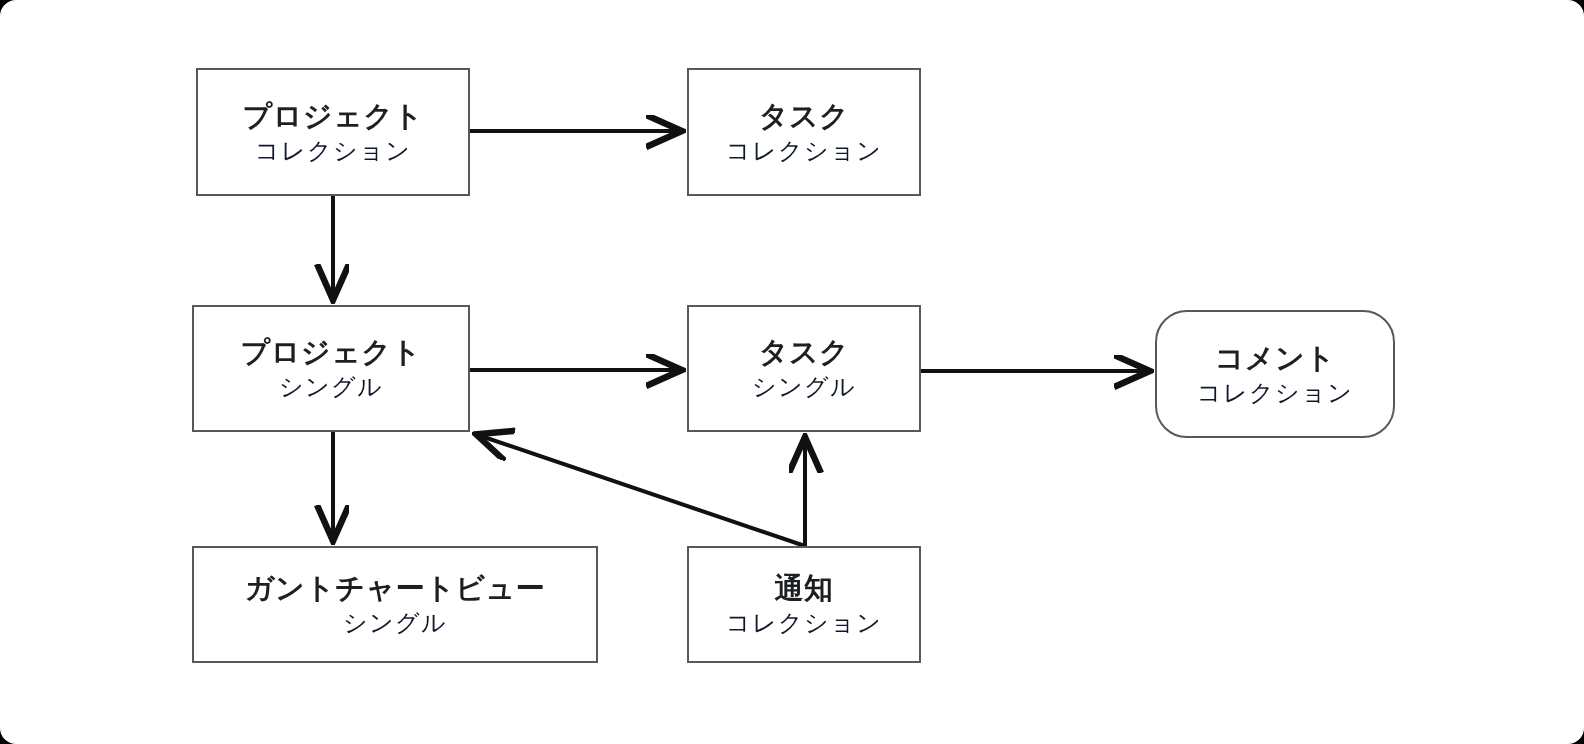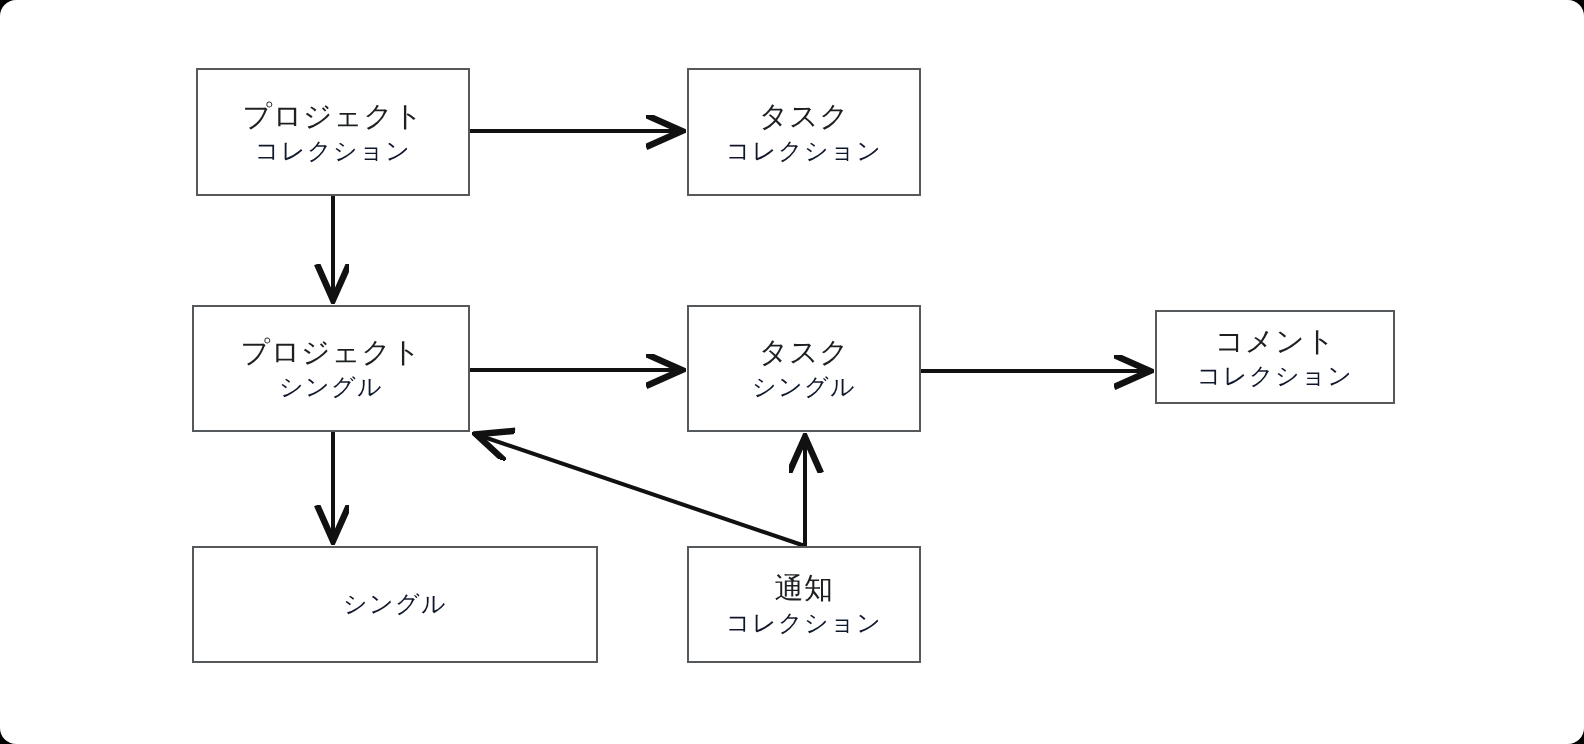--- a/index.html
+++ b/index.html
@@ -35,21 +35,21 @@
     background: #ffffff;
     border: 2px solid #55595c;
     display: flex;
     flex-direction: column;
     align-items: center;
     justify-content: center;
     text-align: center;
     line-height: 1.18;
   }
   .node-title {
-    font-weight: normal;
+    font-weight: bold;
     font-size: 29px;
     color: #1d2023;
     letter-spacing: 0.5px;
     margin-bottom: 4px;
   }
   .node-sub {
     font-weight: normal;
     font-size: 24px;
     color: #0f172a;
     letter-spacing: 1.5px;
@@ -91,26 +91,27 @@
   <div class="node" style="left:192px; top:305px; width:278px; height:127px;">
     <div class="node-title">プロジェクト</div>
     <div class="node-sub">シングル</div>
   </div>
 
   <div class="node" style="left:687px; top:305px; width:234px; height:127px;">
     <div class="node-title">タスク</div>
     <div class="node-sub">シングル</div>
   </div>
 
-  <div class="node" style="left:1155px; top:310px; width:240px; height:94px;">
+  <div class="node" style="left:1155px; top:310px; width:240px; height:128px;border-radius:32px;">
     <div class="node-title">コメント</div>
     <div class="node-sub">コレクション</div>
   </div>
 
   <div class="node" style="left:192px; top:546px; width:406px; height:117px;">
+    <div class="node-title">ガントチャートビュー</div>
     <div class="node-sub">シングル</div>
   </div>
 
   <div class="node" style="left:687px; top:546px; width:234px; height:117px;">
     <div class="node-title">通知</div>
     <div class="node-sub">コレクション</div>
   </div>
 
 </div>
 

